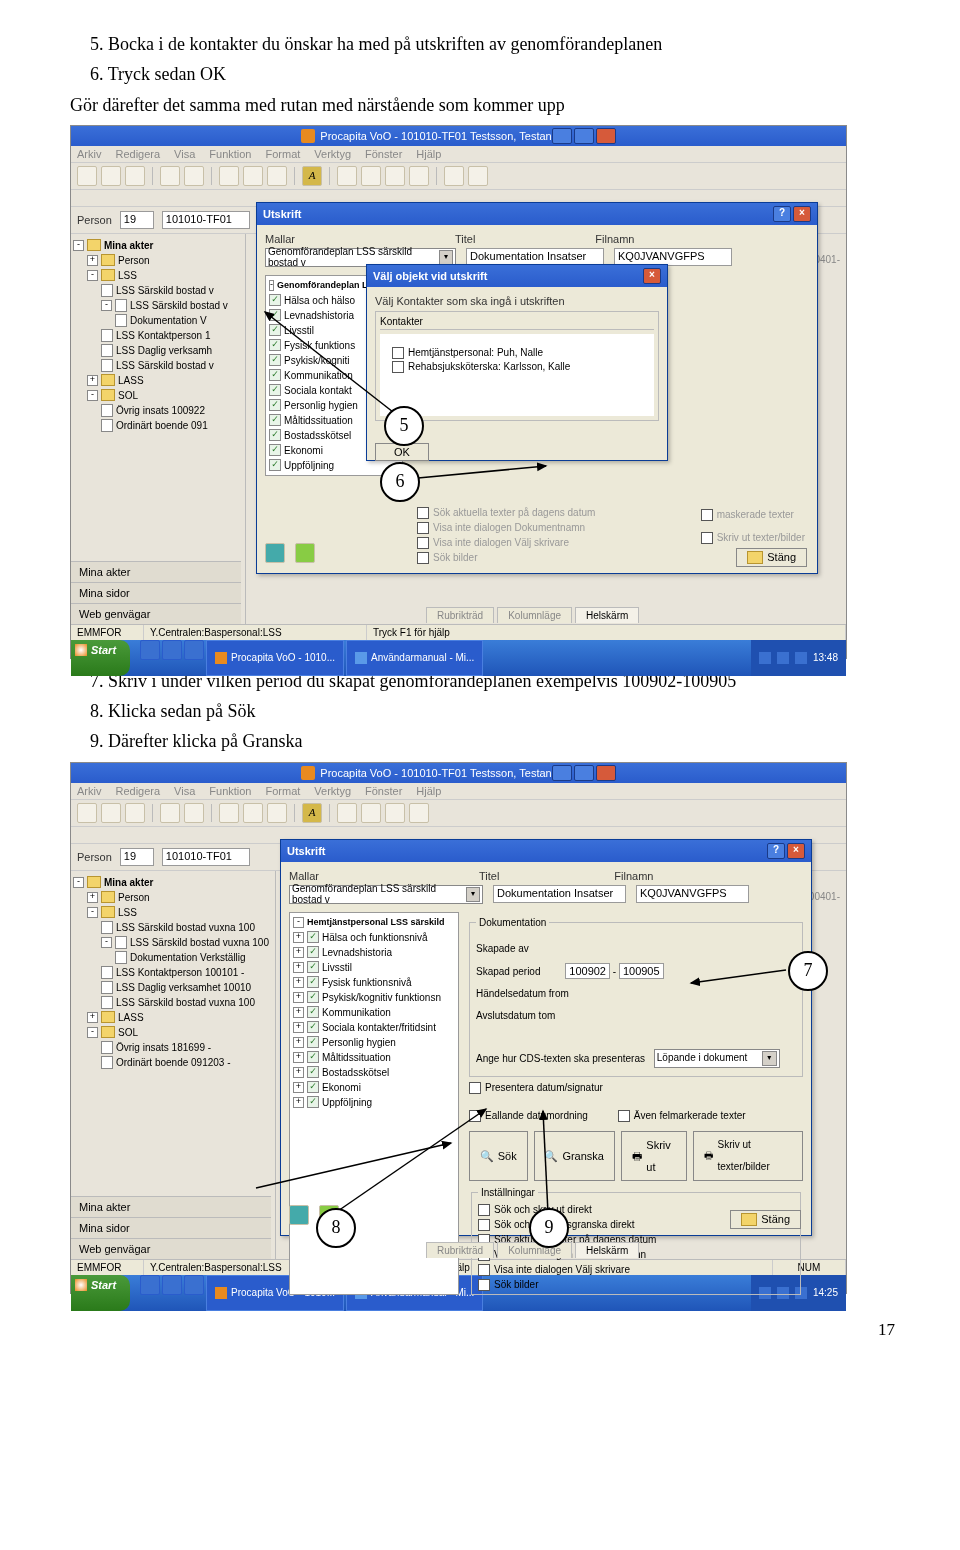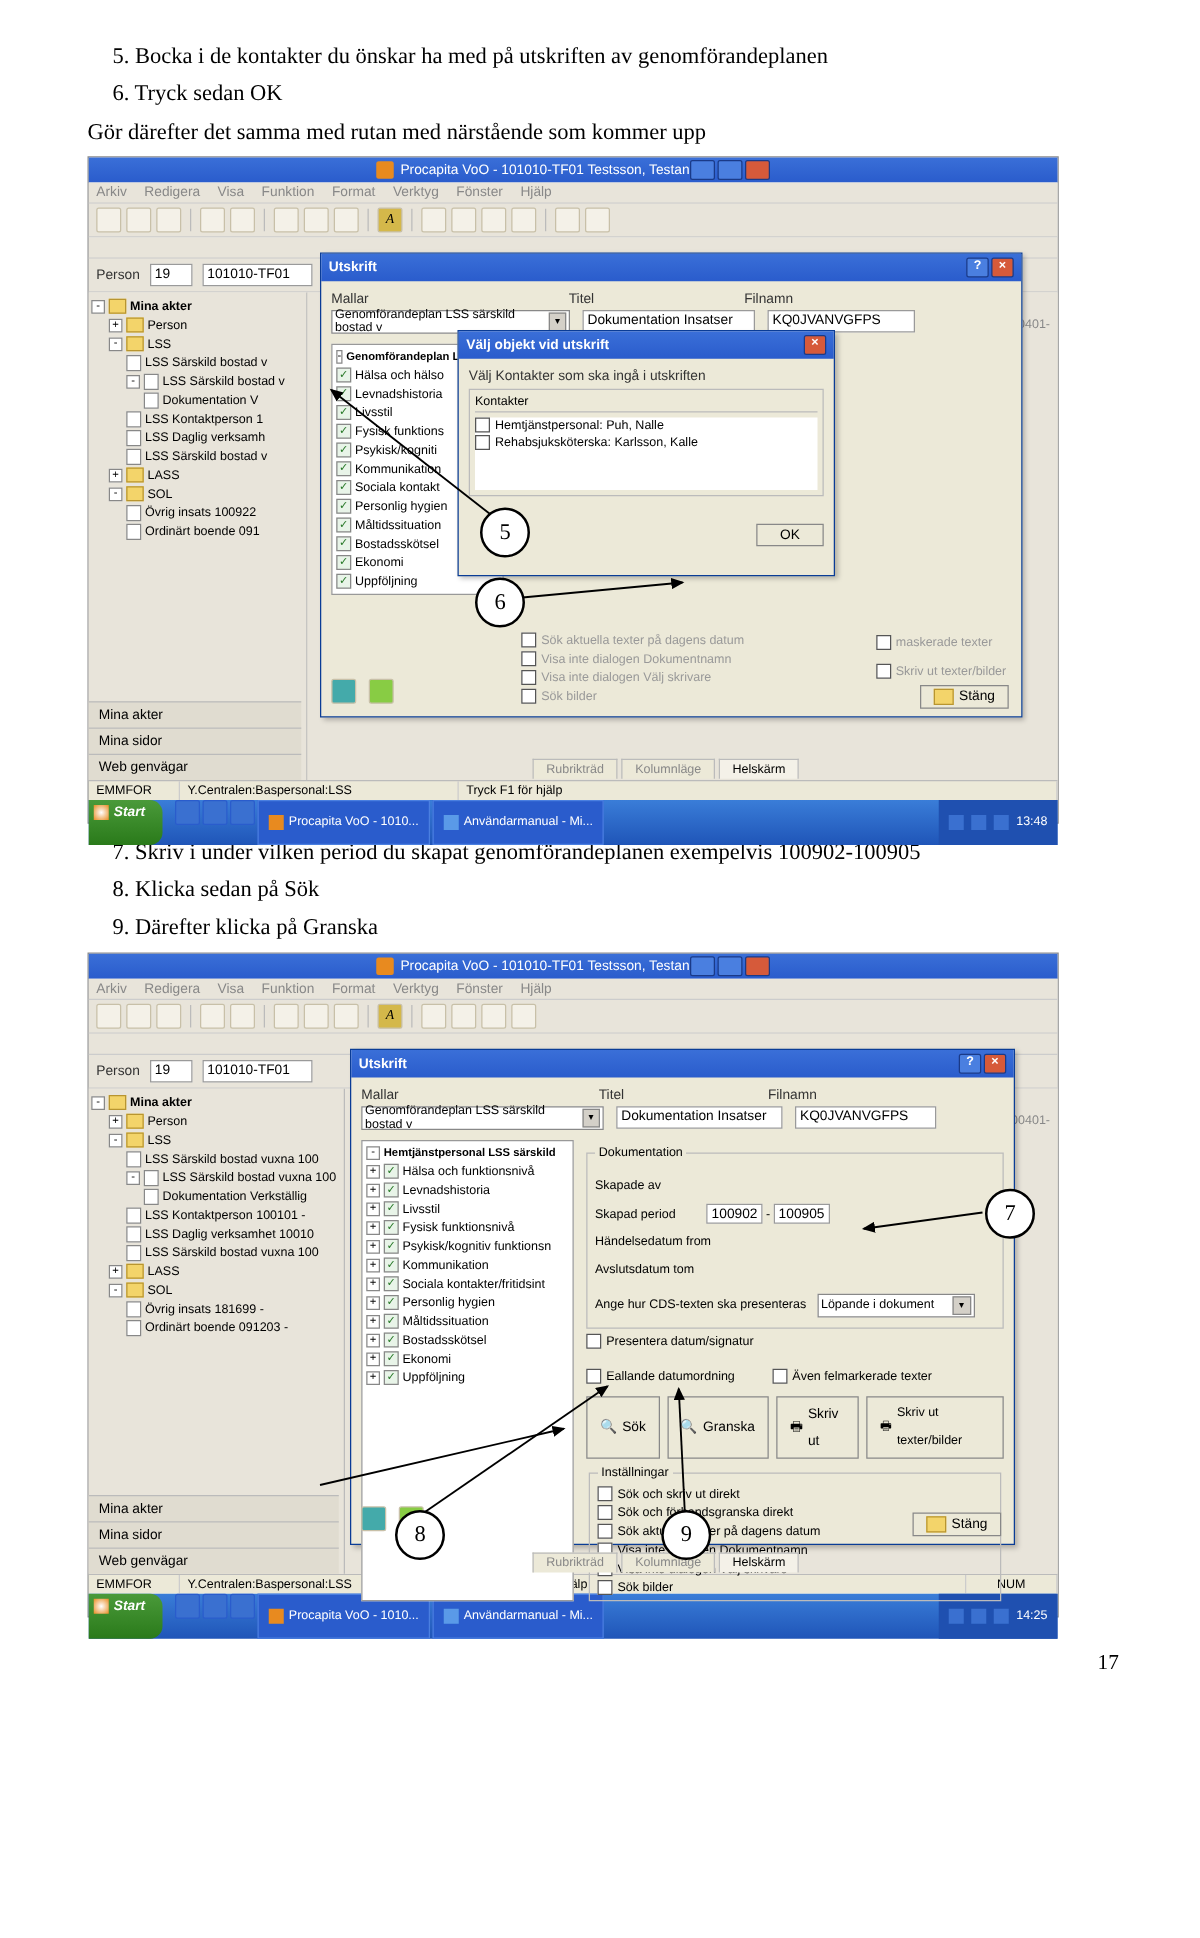--- a/index.html
+++ b/index.html
@@ -305,26 +305,26 @@
         <div class="dlg-title">
             <span>Välj objekt vid utskrift</span>
           <div class="dlg-btns">
               <span class="db red">×</span>
             </div>
           </div>
         <div class="dlg-body">
           <div class="lbl" style="margin-bottom:4px">Välj Kontakter som ska ingå i utskriften</div>
           <div style="border:1px solid #bbb;padding:4px">
             <div style="border-bottom:1px solid #bbb;padding-bottom:2px;margin-bottom:4px;font-size:10px">Kontakter</div>
-            <div class="listbx" style="height:58px;border:none;padding:0">
+            <div class="listbx" style="height:58px;border:none;padding:12px">
               <div><span class="cbx"></span><span>Hemtjänstpersonal:   Puh, Nalle</span></div>
               <div><span class="cbx"></span><span>Rehabsjuksköterska:   Karlsson, Kalle</span></div>
             </div>
           </div>
-          <div style="text-align:right;margin-top:22px">
+          <div style="margin-top:22px">
             <span class="btn" style="padding:2px 18px">OK</span>
           </div>
         </div>
       </div>
 
       <div style="position:absolute;bottom:2px;left:180px">
         <span class="ghost-tab">Rubrikträd</span>
         <span class="ghost-tab">Kolumnläge</span>
         <span class="ghost-tab active">Helskärm</span>
       </div>
@@ -601,21 +601,21 @@
               <fieldset style="border:1px solid #bbb;padding:4px 6px 8px 6px;margin:0">
                 <legend style="font-size:10px;padding:0 3px">Dokumentation</legend>
                 <div><span>Skapade av</span></div>
                 <div><span>Skapad period</span>
                   <span class="fld" style="width:60px;margin-left:22px">100902</span>
                   <span> - </span>
                   <span class="fld" style="width:60px">100905</span>
                 </div>
                 <div>Händelsedatum from</div>
                 <div>Avslutsdatum tom</div>
-                <div style="line-height:12px;margin-top:8px">
+                <div style="line-height:12px;margin-top:22px">
                   <span>Ange hur CDS-texten ska presenteras</span>
                   <span class="combo" style="width:120px;margin-left:6px">
                       <span>Löpande i dokument</span>
                       <span class="arr">▾</span>
                     </span>
                 </div>
               </fieldset>
 
               <div><span class="cbx"></span><span>Presentera datum/signatur</span></div>
               <div style="display:flex;gap:30px;margin-top:6px">

